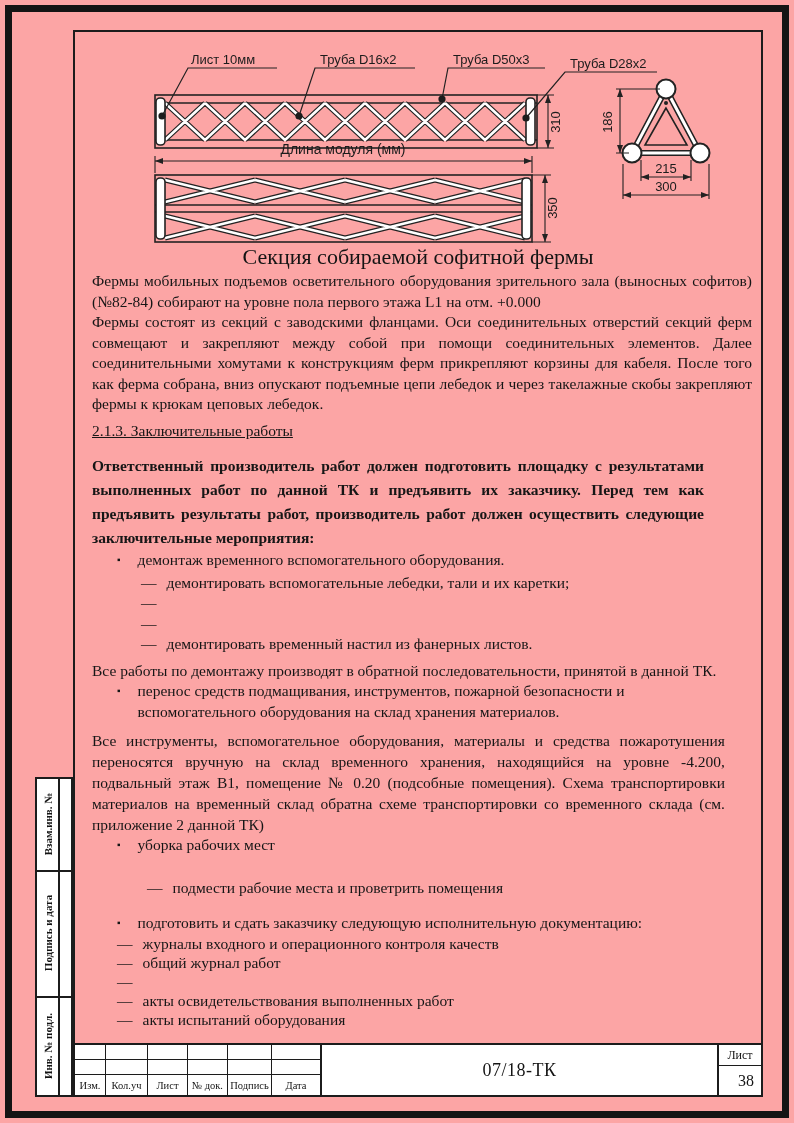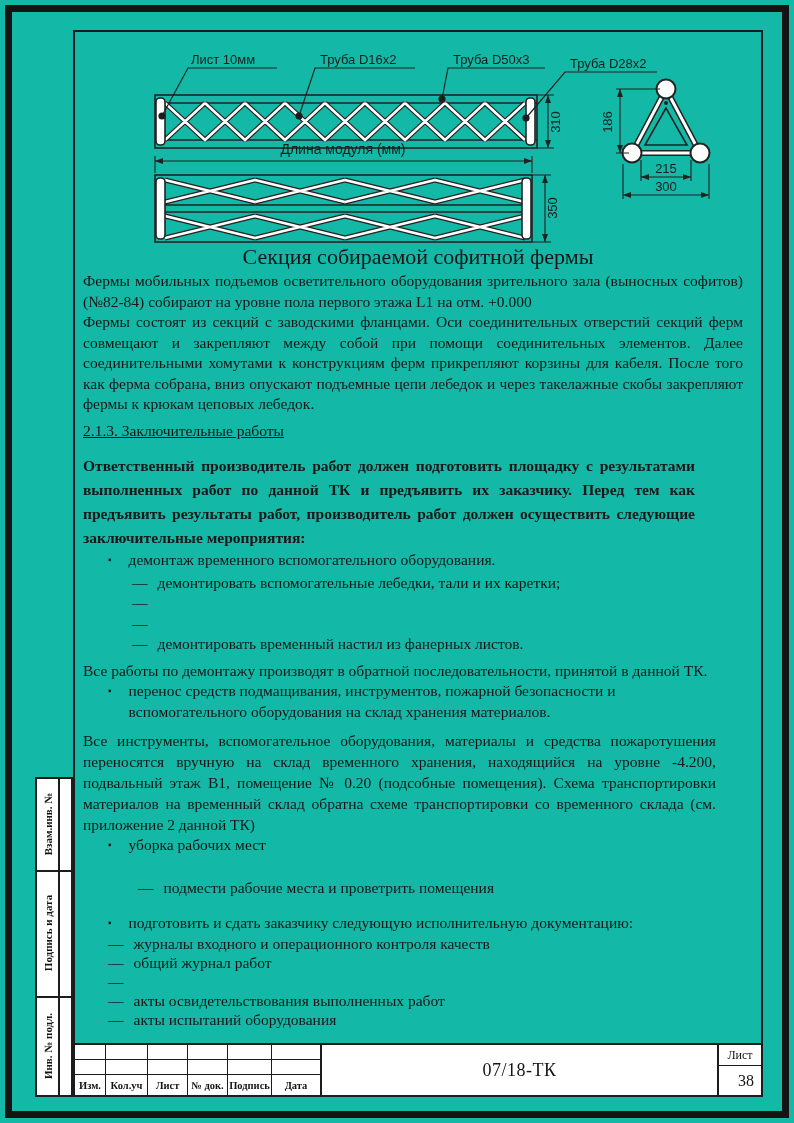--- a/index.html
+++ b/index.html
@@ -1,30 +1,30 @@
 <!DOCTYPE html>
 <html><head>
 <meta charset="utf-8">
 <style>
   html,body{margin:0;padding:0;background:#e8e8e8;}
-  .page{position:relative;width:794px;height:1123px;background:#14b8a6;overflow:hidden;
+  .page{position:relative;width:794px;height:1123px;background:#fca5a5;overflow:hidden;
         font-family:"Liberation Serif",serif;color:#1b1b1b;}
   .outer-border{position:absolute;inset:5px;border:7px solid #141414;pointer-events:none;}
   .inner-frame{position:absolute;left:73px;top:30px;width:690px;height:1067px;
                border:2px solid #1c1c1c;box-sizing:border-box;}
 
   
   .drawing{position:absolute;left:85px;top:40px;}
   .dwg-label{font-family:"Liberation Sans",sans-serif;font-size:13px;fill:#1c1c1c;}
   .dwg-dim{font-family:"Liberation Sans",sans-serif;font-size:13px;fill:#1c1c1c;}
   .caption{position:absolute;left:73px;top:244px;width:690px;text-align:center;
            font-size:22px;color:#141414;}
 
   
-  .bodytext{position:absolute;left:83px;top:271px;width:660px;font-size:15.5px;
+  .bodytext{position:absolute;left:92px;top:271px;width:660px;font-size:15.5px;
             line-height:20.5px;color:#161616;}
   .bodytext p{margin:0;}
   .just{text-align:justify;}
   .heading{font-size:15.5px;font-weight:normal;text-decoration:underline;margin:6px 0 13px 0;}
   .p3{margin-left:48px;width:612px;margin-bottom:8px;line-height:24px;font-weight:bold;}
   .bullet-row{display:flex;align-items:baseline;padding-left:25px;}
   .bmark{font-size:10px;margin-right:17px;position:relative;top:-2px;}
   .dash-row{display:flex;align-items:baseline;}
   .dash-row .dash{margin-right:10px;}
   .lvl2{padding-left:49px;}
@@ -49,21 +49,21 @@
   .sc1 .vlabel{width:91px;left:-35px;}
   .sc3 .vlabel{width:97px;left:-38px;}
 
   
   .titleblock{position:absolute;left:73px;top:1043px;width:690px;height:54px;box-sizing:border-box;
               border:2px solid #1c1c1c;display:flex;background:#fff;}
   .tb-small{width:247px;display:grid;grid-template-columns:31px 42px 40px 40px 44px 48px;
             grid-template-rows:15px 15px 1fr;border-right:2px solid #1c1c1c;box-sizing:border-box;}
   .tb-small .cell{border-right:1px solid #1c1c1c;border-bottom:1px solid #1c1c1c;}
   .tb-small .hdr{display:flex;align-items:center;justify-content:center;
-                 font-size:10.5px;font-weight:bold;border-bottom:none;color:#141414;}
+                 font-size:10.5px;font-weight:normal;border-bottom:none;color:#141414;}
   .tb-code{flex:1;display:flex;align-items:center;justify-content:center;
            font-size:18px;letter-spacing:.5px;color:#141414;}
   .tb-sheet{width:44px;border-left:2px solid #1c1c1c;box-sizing:border-box;display:flex;flex-direction:column;}
   .tb-sheet .sh-lbl{height:20px;border-bottom:1px solid #1c1c1c;display:flex;align-items:center;
                     justify-content:center;font-size:12px;color:#141414;}
   .tb-sheet .sh-num{flex:1;display:flex;align-items:center;justify-content:center;font-size:16px;color:#141414;padding-left:12px;}
 </style>
 </head>
 <body>
 

